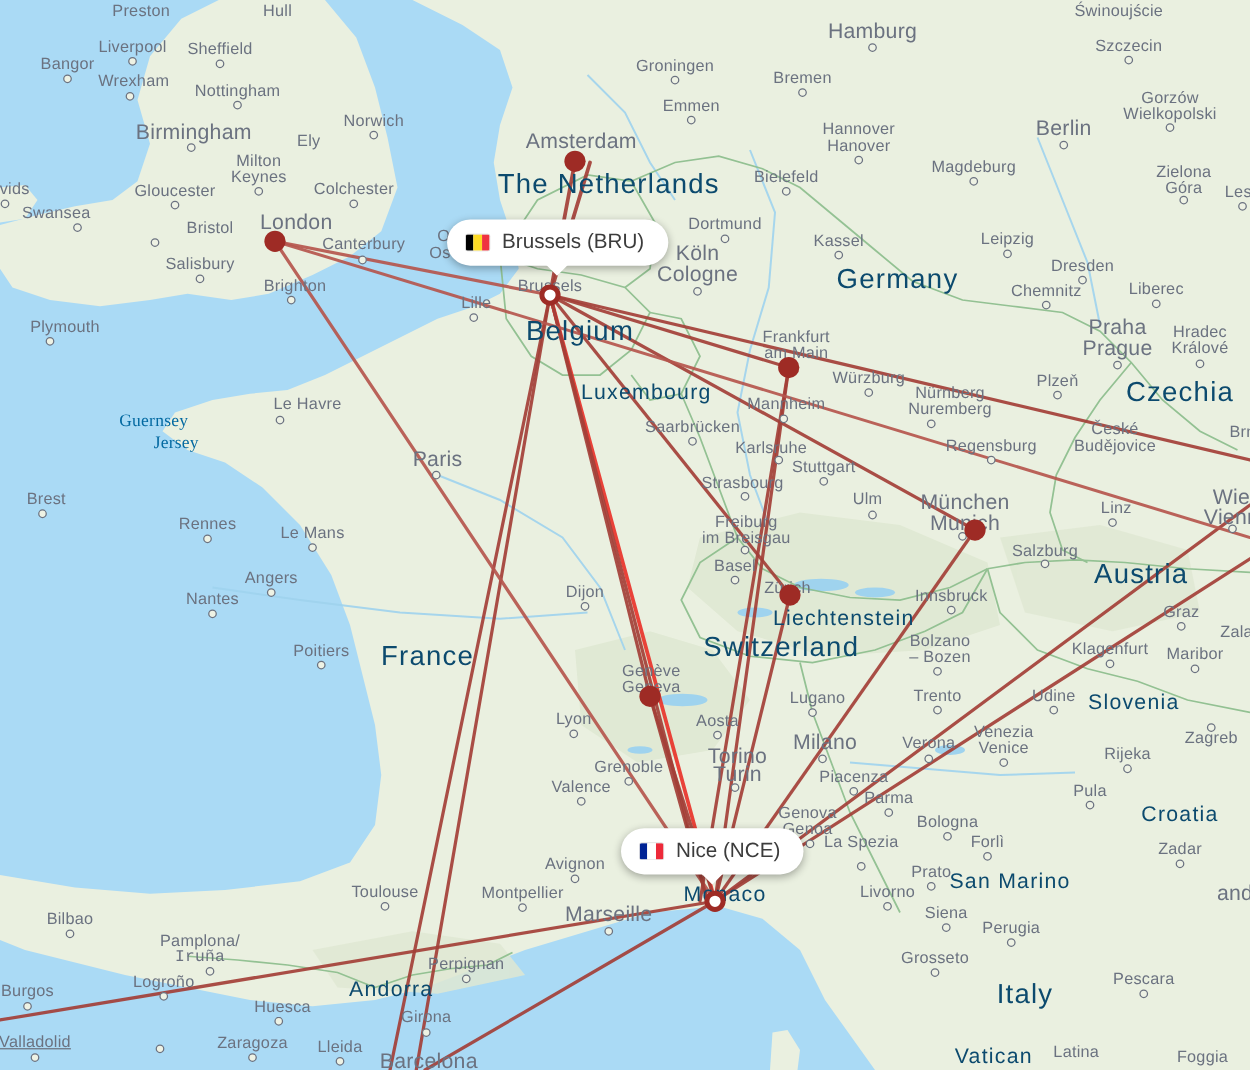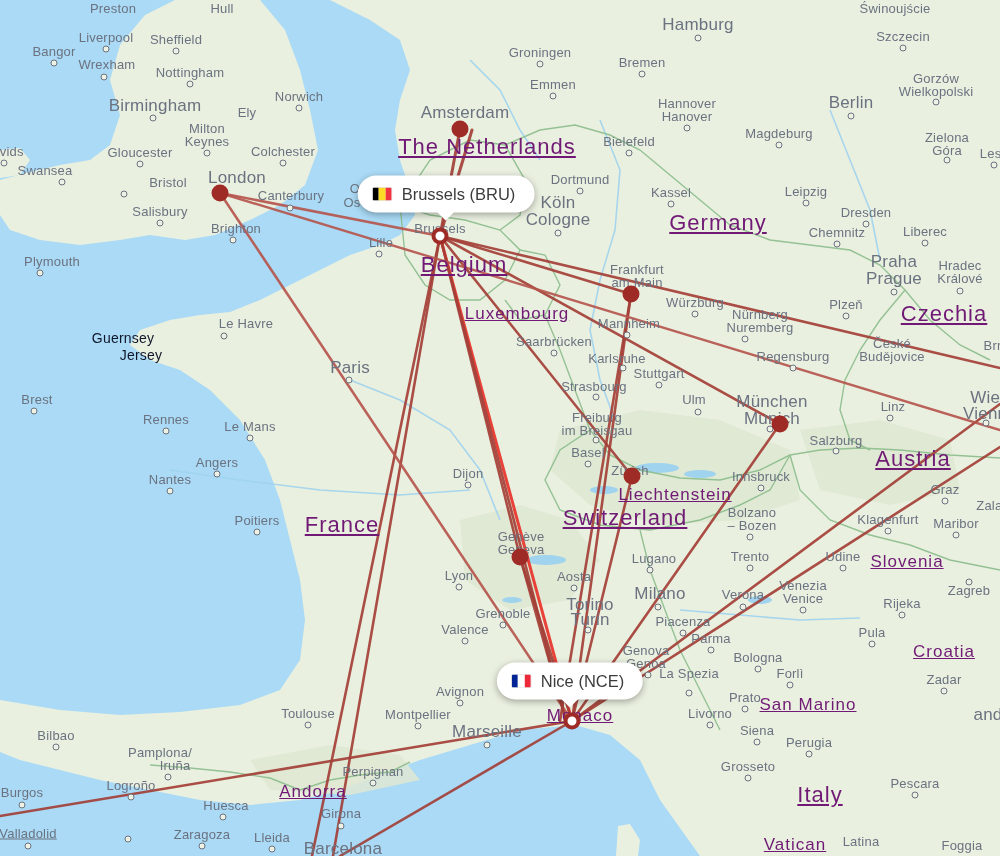--- a/index.html
+++ b/index.html
@@ -4,23 +4,23 @@
 <style>
   html,body{margin:0;padding:0;}
   body{width:1000px;height:856px;overflow:hidden;font-family:"Liberation Sans",sans-serif;background:#aadaf5;}
   #map{position:relative;width:1000px;height:856px;overflow:hidden;background:#aadaf5;}
   #basemap{position:absolute;inset:0;width:1000px;height:856px;}
   #routes{position:absolute;inset:0;width:1000px;height:856px;}
   .lbl{position:absolute;color:#6b7280;white-space:nowrap;transform:translate(-50%,-50%);
        letter-spacing:.2px;pointer-events:none;}
   .city{font-size:13px;}
   .bigcity{font-size:17px;}
-  .country{font-size:22px;color:#701a75;letter-spacing:1px;text-decoration:underline;}
+  .country{font-size:22px;color:#0c4a6e;letter-spacing:1px;}
   .country.sm{font-size:17px;}
-  .region{font-size:14px;color:#0f172a;}
+  .region{font-size:14px;color:#0369a1;font-family:Liberation Serif, serif;}
   .dotmark{position:absolute;width:7px;height:7px;border:1.3px solid #6b7280;border-radius:50%;
            background:#eef2e4;transform:translate(-50%,-50%);box-sizing:border-box;}
   .airport{position:absolute;width:17px;height:17px;border-radius:50%;background:#9e2b25;
            transform:translate(-50%,-50%);}
   .hub{position:absolute;width:17px;height:17px;border-radius:50%;background:#ffffff;
        border:4px solid #9e2b25;transform:translate(-50%,-50%);box-sizing:border-box;}
   .tip{position:absolute;background:#ffffff;border-radius:22px;box-shadow:0 2px 7px rgba(0,0,0,.33);
        padding:9px 19px 9px 15px;display:flex;align-items:center;gap:10px;
        transform:translate(-50%,-50%);white-space:nowrap;}
   .tip .tname{font-size:16.5px;color:#3c3c3c;}
@@ -357,21 +357,21 @@
       <div class="dotmark" style="left: 809px; top: 754px;"></div>
       <div class="lbl city" style="left: 748px; top: 766px;">Grosseto</div>
       <div class="dotmark" style="left: 748px; top: 778px;"></div>
       <div class="lbl city" style="left: 915px; top: 783px;">Pescara</div>
       <div class="dotmark" style="left: 915px; top: 795px;"></div>
       <div class="lbl city" style="left: 373px; top: 771px;">Perpignan</div>
       <div class="dotmark" style="left: 373px; top: 783px;"></div>
       <div class="lbl city" style="left: 56px; top: 735px;">Bilbao</div>
       <div class="dotmark" style="left: 56px; top: 747px;"></div>
       <div class="lbl city" style="left: 160px; top: 752px;">Pamplona/</div>
-      <div class="lbl city" style="left: 175px; top: 765px;">Iruña</div>
+      <div class="lbl city" style="left: 160px; top: 765px; font-family: Liberation Mono, monospace;">Iruña</div>
       <div class="dotmark" style="left: 168px; top: 777px;"></div>
       <div class="lbl city" style="left: 131px; top: 785px;">Logroño</div>
       <div class="dotmark" style="left: 131px; top: 797px;"></div>
       <div class="lbl city" style="left: 226px; top: 805px;">Huesca</div>
       <div class="dotmark" style="left: 223px; top: 817px;"></div>
       <div class="lbl city" style="left: 22px; top: 792px;">Burgos</div>
       <div class="dotmark" style="left: 22px; top: 805px;"></div>
       <div class="lbl city" style="left: 341px; top: 813px;">Girona</div>
       <div class="dotmark" style="left: 341px; top: 826px;"></div>
       <div class="lbl city" style="left: 128px; top: 874px;">Soria</div>

